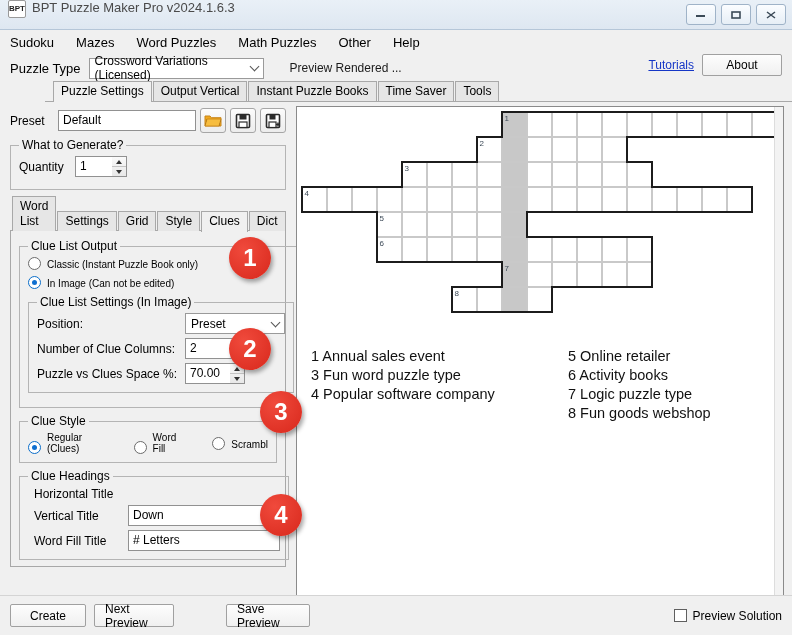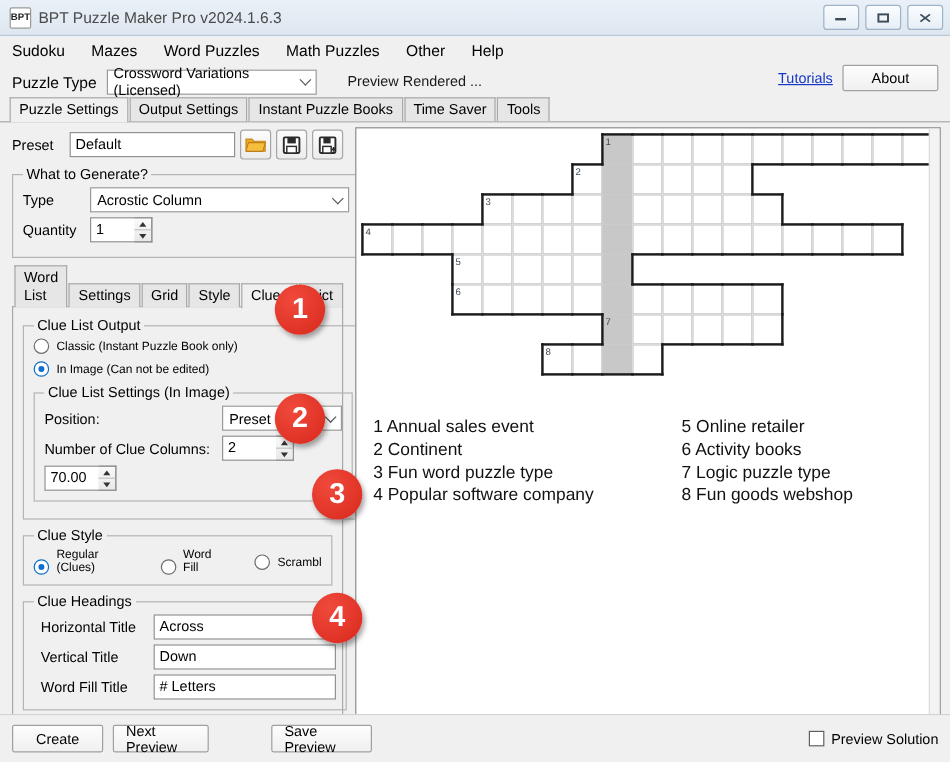--- a/index.html
+++ b/index.html
@@ -11,21 +11,21 @@
     background:#f0f0f0;
     color:#000;
     overflow:hidden;
   }
 
   
   .titlebar{
     height:30px;
     background:linear-gradient(#e9f0f7,#dee7f1);
     border-bottom:1px solid #b5c6d8;
-    display:flex; align-items:center; padding:12px 4px;
+    display:flex; align-items:flex-start; padding:0 4px;
     position:relative;
   }
   .app-icon{
     width:18px;height:18px;margin:0 6px 0 4px;
     display:flex;align-items:center;justify-content:center;
     font-size:8px;font-weight:bold;color:#222;
     background:#fff;border:1px solid #999;border-radius:2px;
     line-height:1;
   }
   .title-text{ font-size:13px; color:#4a4a4a; }
@@ -79,21 +79,21 @@
     background:linear-gradient(#fdfdfd,#f0f0f0);
     display:flex;align-items:center;justify-content:center;
     font-size:12px;
   }
 
   
   .maintabs{
     display:flex; align-items:flex-end;
     padding-left:8px; height:20px;
     border-bottom:1px solid #a8a8a8;
-    position:relative; z-index:2;
+    position:relative; z-index:2;margin-left:45px;
   }
   .mtab{
     border:1px solid #a8a8a8; border-bottom:none;
     background:#e6e6e6; padding:2px 7px 2px 7px;
     font-size:12px; margin-right:1px; line-height:15px;
   }
   .mtab.active{ background:#f0f0f0; padding-bottom:3px; margin-bottom:-1px; }
 
   
   .body-area{
@@ -260,21 +260,21 @@
     <span>Crossword Variations (Licensed)</span>
     <i class="arrow"></i>
   </div>
   <span class="preview-rendered">Preview Rendered ...</span>
 </div>
 <a class="tutorials" href="#">Tutorials</a>
 <div class="about-btn">About</div>
 
 <div class="maintabs">
   <div class="mtab active">Puzzle Settings</div>
-  <div class="mtab">Output Settings</div>
+  <div class="mtab">Output Vertical</div>
   <div class="mtab">Instant Puzzle Books</div>
   <div class="mtab">Time Saver</div>
   <div class="mtab">Tools</div>
 </div>
 
 <div class="body-area">
 
   <div class="leftpanel">
 
     <div class="row">
@@ -301,27 +301,20 @@
           <rect x="4.5" y="1.5" width="6" height="5" fill="#2b2b2b"></rect>
           <rect x="4" y="9" width="7" height="5.5" fill="#fff" stroke="#2b2b2b" stroke-width="1.2"></rect>
           <path d="M11 11.5 h4 M13 9.5 v4" stroke="#2b2b2b" stroke-width="1.4"></path>
         </svg>
       </div>
     </div>
 
     <fieldset>
       <legend>What to Generate?</legend>
       <div class="subrow">
-        <span class="lbl" style="width:56px">Type</span>
-        <div class="combo" style="width:216px">
-          <span>Acrostic Column</span>
-          <i class="arrow"></i>
-        </div>
-      </div>
-      <div class="subrow">
         <span class="lbl" style="width:56px">Quantity</span>
         <div class="spinbox">
           <div class="txtbox" style="width:52px">1</div>
           <div class="spin-arrows">
             <div>
                 <i class="tri-up"></i>
               </div>
             <div>
                 <i class="tri-dn"></i>
               </div>
@@ -369,20 +362,21 @@
                 <div>
                     <i class="tri-up"></i>
                   </div>
                 <div>
                     <i class="tri-dn"></i>
                   </div>
               </div>
             </div>
           </div>
           <div class="subrow" style="margin-bottom:0">
+            <span class="lbl" style="width:148px">Puzzle vs Clues Space %:</span>
             <div class="spinbox">
               <div class="txtbox" style="width:60px">70.00</div>
               <div class="spin-arrows">
                 <div>
                     <i class="tri-up"></i>
                   </div>
                 <div>
                     <i class="tri-dn"></i>
                   </div>
               </div>
@@ -406,21 +400,20 @@
             <span class="radio"></span>
             <span>Scrambl</span>
           </div>
         </div>
       </fieldset>
 
       <fieldset style="margin-bottom:0">
         <legend>Clue Headings</legend>
         <div class="subrow">
           <span class="lbl" style="width:100px;padding-left:6px">Horizontal Title</span>
-          <div class="txtbox" style="width:152px">Across</div>
         </div>
         <div class="subrow">
           <span class="lbl" style="width:100px;padding-left:6px">Vertical Title</span>
           <div class="txtbox" style="width:152px">Down</div>
         </div>
         <div class="subrow" style="margin-bottom:0">
           <span class="lbl" style="width:100px;padding-left:6px">Word Fill Title</span>
           <div class="txtbox" style="width:152px"># Letters</div>
         </div>
       </fieldset>
@@ -589,21 +582,20 @@
         <div class="cw-num" style="left:107.5px;top:57.5px;">3</div>
         <div class="cw-num" style="left:7.5px;top:82.5px;">4</div>
         <div class="cw-num" style="left:82.5px;top:107.5px;">5</div>
         <div class="cw-num" style="left:82.5px;top:132.5px;">6</div>
         <div class="cw-num" style="left:207.5px;top:157.5px;">7</div>
         <div class="cw-num" style="left:157.5px;top:182.5px;">8</div>
       </div>
     <div class="clues">
       <div class="clue-col c1">
         <div>1 Annual sales event</div>
-        <div>2 Continent</div>
         <div>3 Fun word puzzle type</div>
         <div>4 Popular software company</div>
       </div>
       <div class="clue-col c2">
         <div>5 Online retailer</div>
         <div>6 Activity books</div>
         <div>7 Logic puzzle type</div>
         <div>8 Fun goods webshop</div>
       </div>
     </div>

